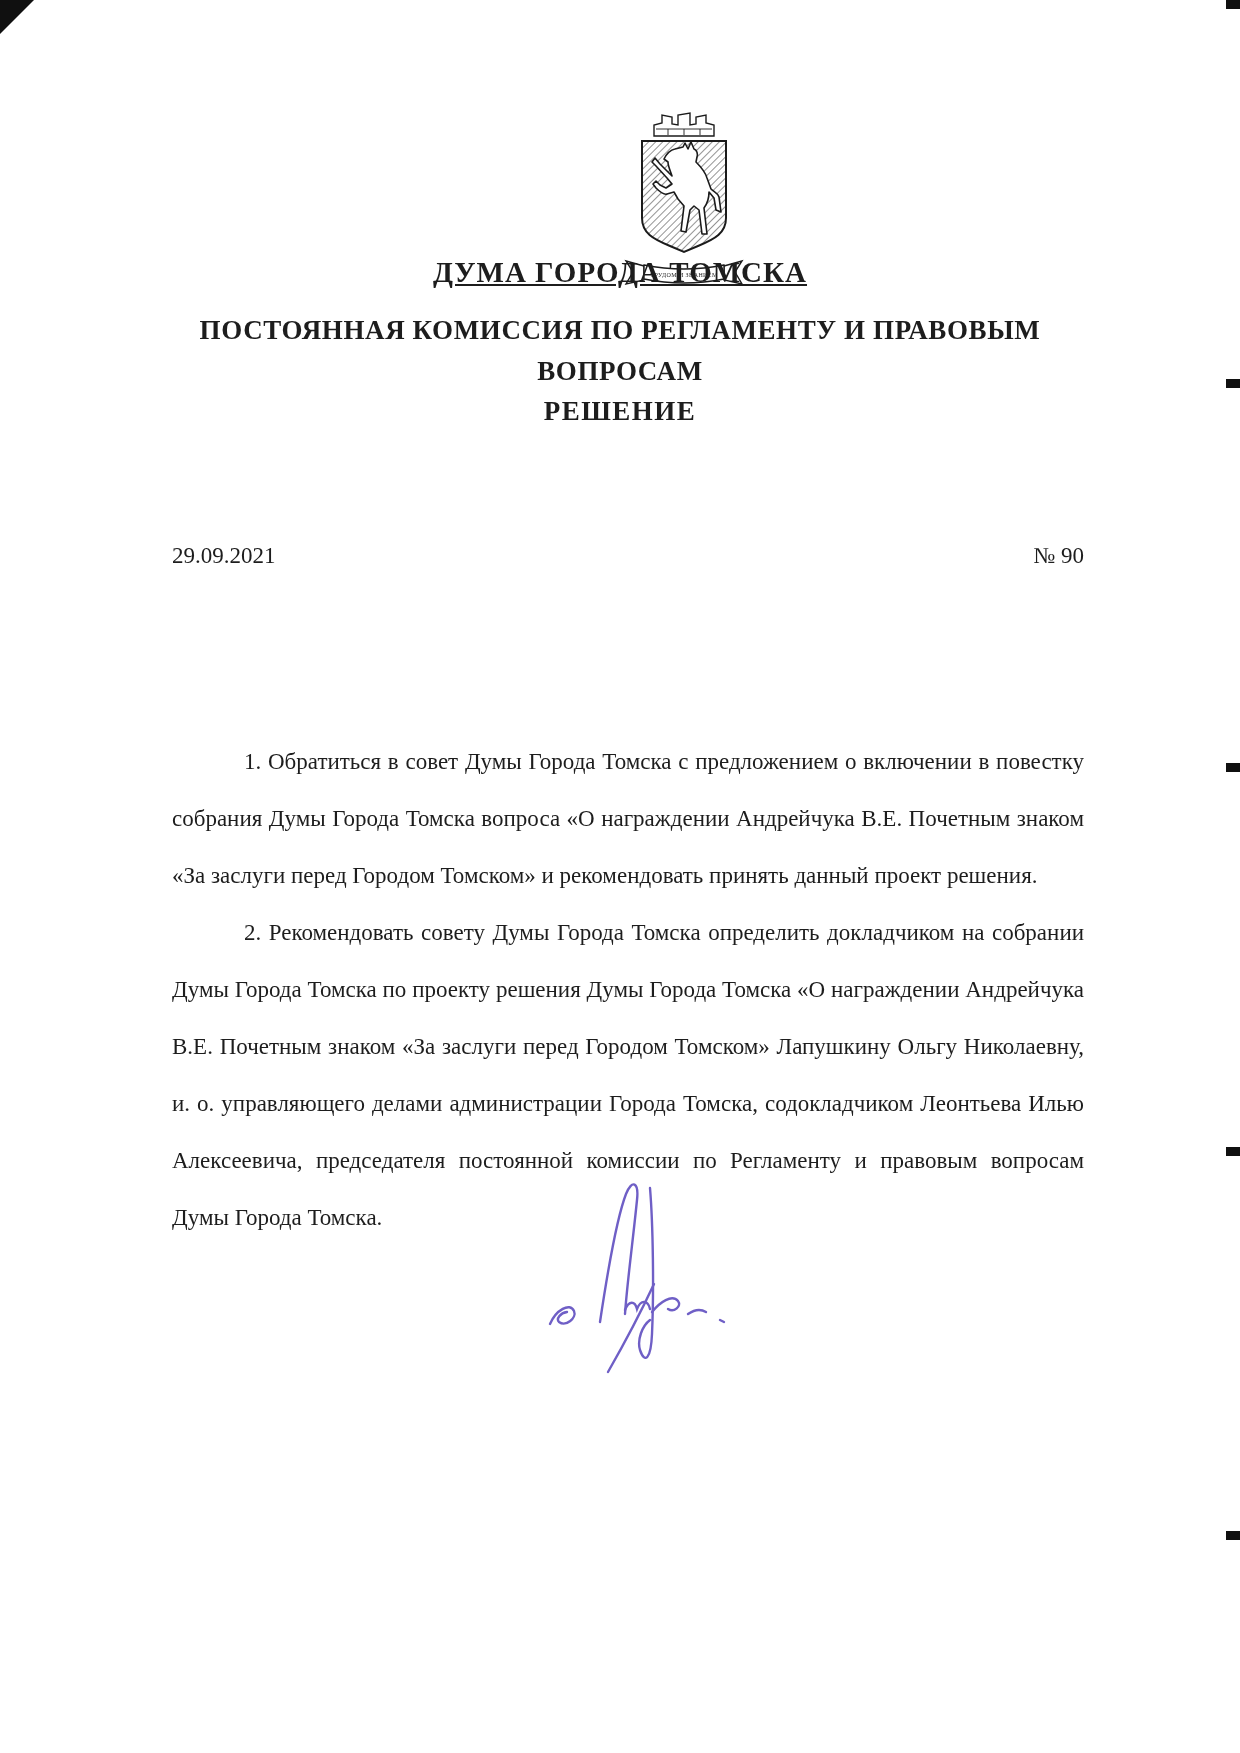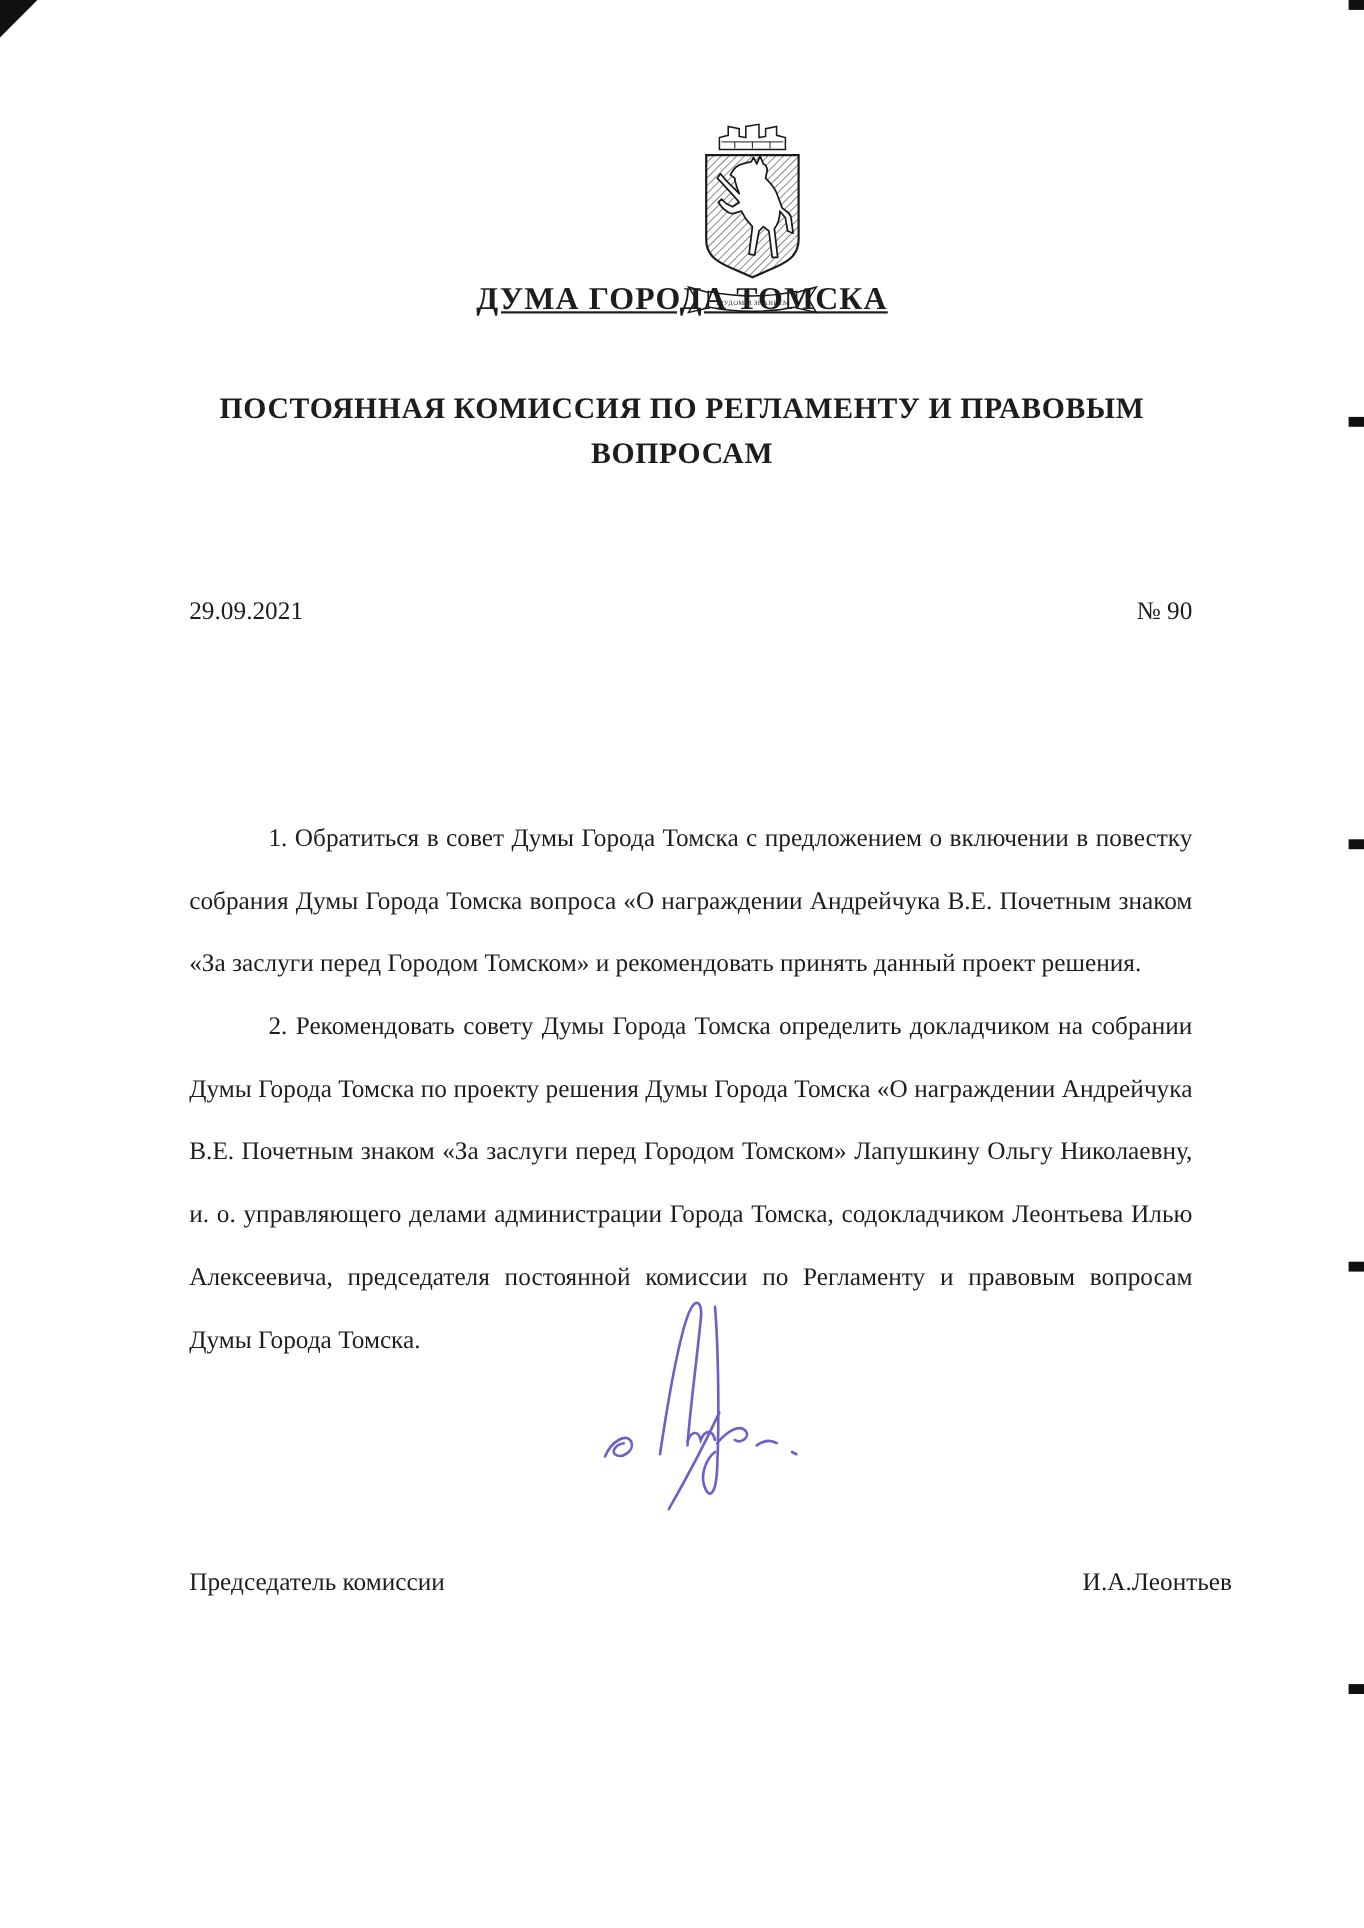--- a/index.html
+++ b/index.html
@@ -15,21 +15,21 @@
     border-top:34px solid #101010;border-right:34px solid transparent;}
   .edge-tick{position:absolute;right:0;width:14px;height:9px;background:#101010;}
 
   
   .emblem{position:absolute;left:612px;top:100px;width:132px;height:196px;}
 
   
   .org-title{position:absolute;top:256px;left:0;width:100%;text-align:center;
     font-weight:bold;font-size:29px;letter-spacing:1px;text-decoration:underline;}
   .commission{position:absolute;top:310px;left:190px;width:860px;text-align:center;
-    font-weight:bold;font-size:27px;letter-spacing:.6px;line-height:41px;margin-top:41px;}
+    font-weight:bold;font-size:27px;letter-spacing:.6px;line-height:41px;}
   .doctype{position:absolute;top:396px;left:0;width:100%;text-align:center;
     font-weight:bold;font-size:27px;letter-spacing:1.5px;}
 
   .meta{position:absolute;top:543px;left:172px;width:912px;font-size:23px;
     display:flex;justify-content:space-between;}
 
   .subject{position:absolute;top:590px;left:172px;width:384px;
     font-weight:bold;font-size:23px;line-height:33px;text-align:justify;}
 
   .bodytext{position:absolute;top:733px;left:172px;width:912px;
@@ -81,20 +81,21 @@
       <path d="M112,166 L130,161 L123,172 L130,184 L112,180 Z"></path>
       <path d="M32,165 Q72,173 112,165 L112,179 Q72,187 32,179 Z"></path>
       <text x="72" y="177" text-anchor="middle" font-size="6" letter-spacing="0.4" fill="#1b1b1b" stroke="none" font-family="Liberation Serif, serif">ТРУДОМ И ЗНАНИЕМ</text>
     </g>
   </svg>
 
   <div class="org-title">ДУМА ГОРОДА ТОМСКА</div>
 
   <div class="commission">ПОСТОЯННАЯ КОМИССИЯ ПО РЕГЛАМЕНТУ И ПРАВОВЫМ ВОПРОСАМ</div>
 
+  <div class="doctype">РЕШЕНИЕ</div>
 
   <div class="meta">
     <span>29.09.2021</span>
     <span>№ 90</span>
   </div>
 
 
   <div class="bodytext">
     <p>1. Обратиться в совет Думы Города Томска с предложением о включении в повестку собрания Думы Города Томска вопроса «О награждении Андрейчука В.Е. Почетным знаком «За заслуги перед Городом Томском» и рекомендовать принять данный проект решения.</p>
     <p>2. Рекомендовать совету Думы Города Томска определить докладчиком на собрании Думы Города Томска по проекту решения Думы Города Томска «О награждении Андрейчука В.Е. Почетным знаком «За заслуги перед Городом Томском» Лапушкину Ольгу Николаевну, и. о. управляющего делами администрации Города Томска, содокладчиком Леонтьева Илью Алексеевича, председателя постоянной комиссии по Регламенту и правовым вопросам Думы Города Томска.</p>
@@ -104,18 +105,14 @@
     <path d="M38,162 C44,148 58,140 62,149 C65,156 54,165 47,160 C44,157 48,151 55,150" stroke="#6f5fc6"></path>
     <path d="M88,160 C94,120 104,58 114,32 C120,17 127,20 125,38 C121,78 115,122 113,152" stroke="#6f5fc6"></path>
     <path d="M113,148 C117,138 123,139 125,147 C129,137 136,138 138,147" stroke="#6f5fc6"></path>
     <path d="M138,26 C141,62 142,128 140,172 C139,196 133,203 128,188 C125,178 130,164 138,158" stroke="#6f5fc6"></path>
     <path d="M96,210 C112,182 128,152 142,122" stroke="#6f5fc6"></path>
     <path d="M140,150 C148,140 160,132 166,139 C170,144 162,151 156,147" stroke="#6f5fc6"></path>
     <path d="M176,152 Q186,145 194,150" stroke="#6f5fc6"></path>
     <path d="M208,158 l4,2" stroke-width="3" stroke="#6f5fc6"></path>
   </svg>
 
-  <div class="sig-row">
-    <span>Председатель комиссии</span>
-    <span>И.А.Леонтьев</span>
-  </div>
 
 </div>
 
 </body></html>

